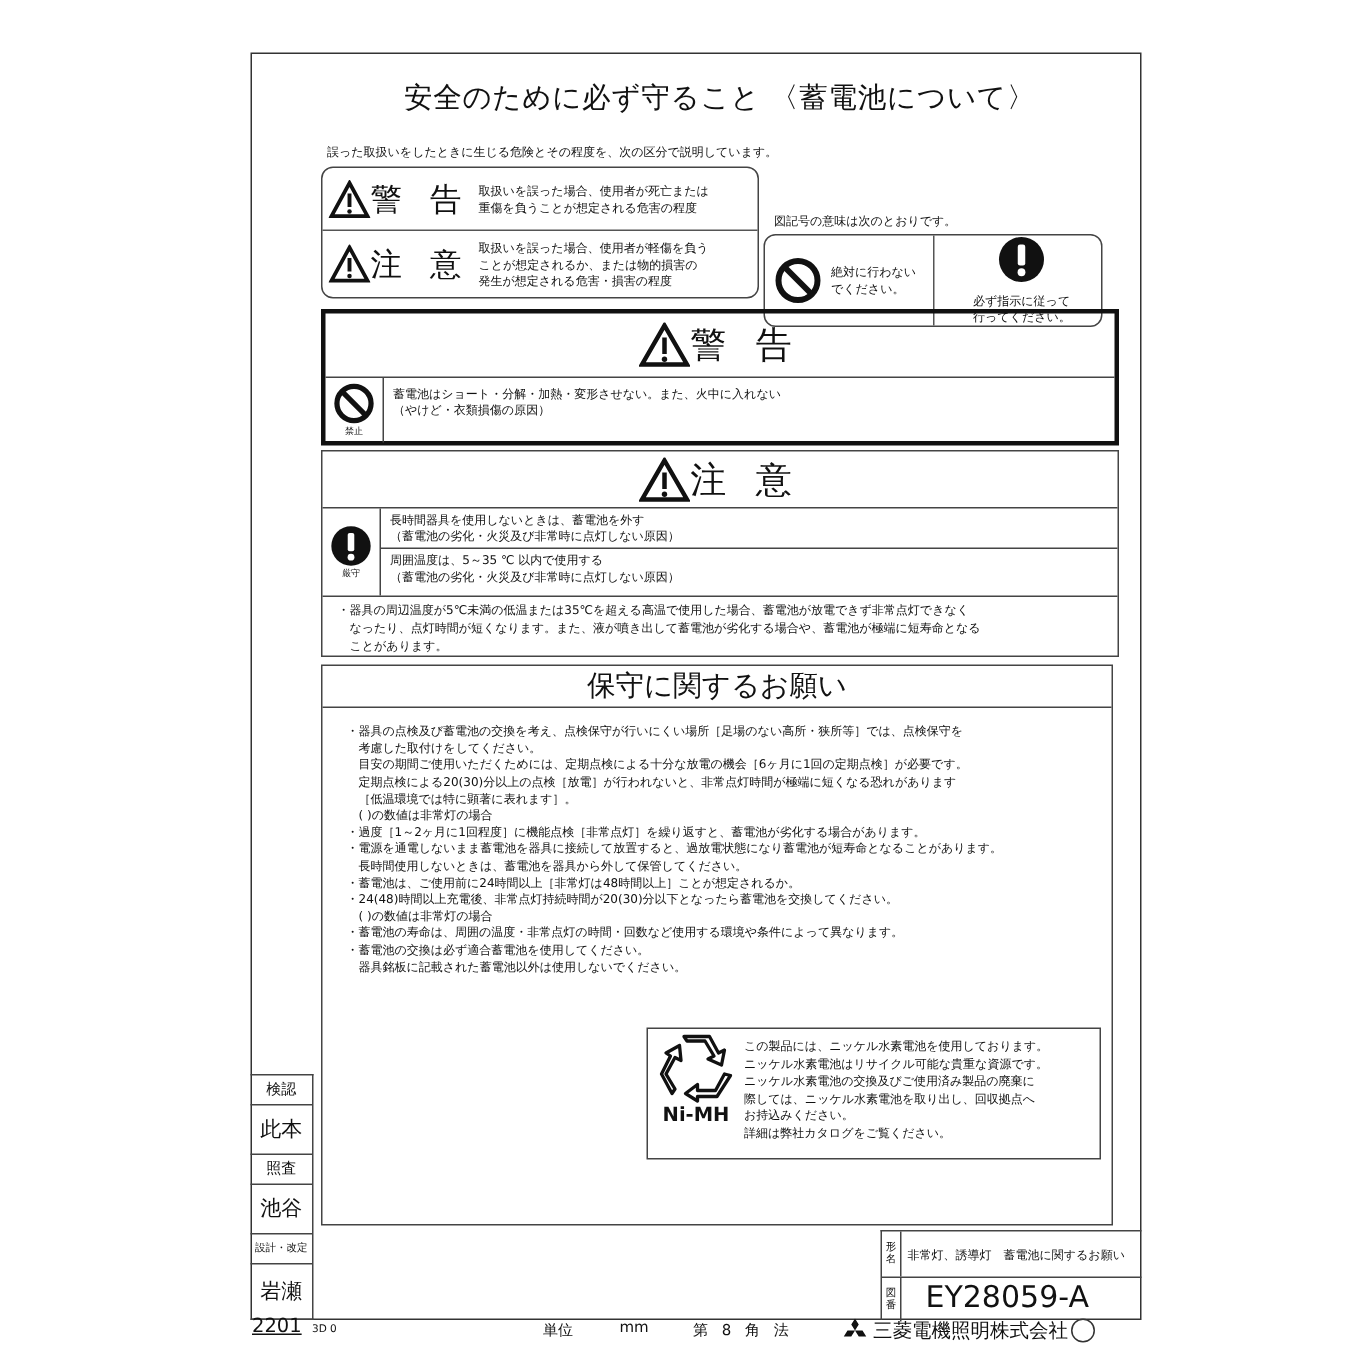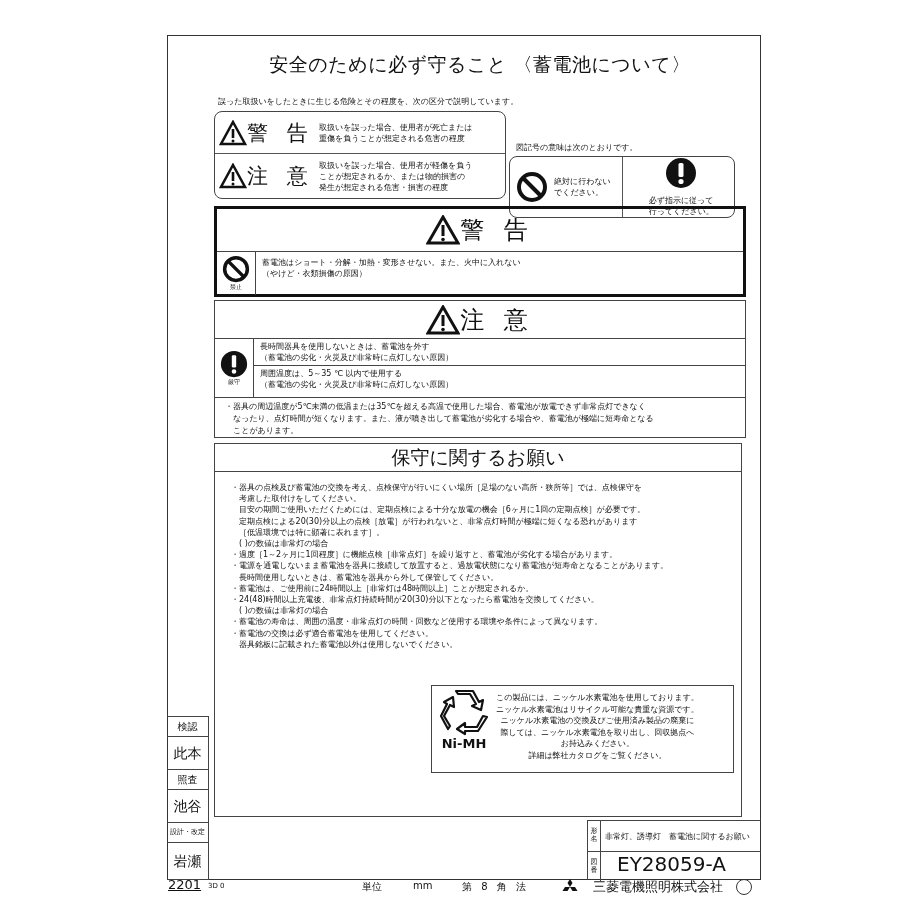--- a/index.html
+++ b/index.html
@@ -24,21 +24,21 @@
   .icon-col { width:38px; border-right:1px solid #444; display:flex; flex-direction:column; align-items:center; justify-content:center; font-size:6px; }
   .row-text { font-size:8px; line-height:11px; padding:5px 6px; }
   .caution-panel { left:214px; top:300px; width:532px; height:138px; border:1.3px solid #444; box-sizing:border-box; }
   .caution-panel .panel-head { height:37px; }
   .maint-panel { left:214px; top:443px; width:528px; height:374px; border:1.3px solid #444; box-sizing:border-box; }
   .maint-head { height:27px; border-bottom:1px solid #444; text-align:center; font-size:19px; line-height:27px; }
   .maint-list { padding:10px 0 0 16px; font-size:8px; line-height:11.2px; }
   .maint-list div { white-space:nowrap; }
   .nimh-box { left:431px; top:685px; width:303px; height:88px; border:1.3px solid #444; box-sizing:border-box; display:flex; }
   .nimh-logo { width:64px; display:flex; flex-direction:column; align-items:center; justify-content:flex-start; }
-  .nimh-text { font-size:8px; line-height:11.5px; padding-top:6px;text-align:center; }
+  .nimh-text { font-size:8px; line-height:11.5px; padding-top:6px; }
   .stamp-col { left:167px; top:716px; width:42px; border:1px solid #444; border-left:none; box-sizing:border-box; }
   .stamp-col div { border-bottom:1px solid #444; text-align:center; }
   .s-label { font-size:10px; height:19px; line-height:19px; }
   .s-name { font-size:14px; height:32px; line-height:32px; }
   .s-label.small { font-size:7px; }
   .tb { left:587px; top:820px; width:174px; height:60px; border-top:1.3px solid #444; border-left:1.3px solid #444; box-sizing:border-box; }
   .tb-row { display:flex; border-bottom:1px solid #444; }
   .tb-key { width:12px; border-right:1px solid #444; font-size:7px; line-height:8px; text-align:center; }
   .tb-val1 { font-size:8px; padding:0 4px; display:flex; align-items:center; }
   .tb-val2 { font-size:20px; padding-left:16px; }
@@ -229,19 +229,19 @@
     <div class="tb-key" style="padding-top:6px">図番</div>
     <div class="tb-val2">EY28059-A</div>
   </div>
 </div>
 
 <div class="abs footer" style="left:168px;font-size:13px;text-decoration:underline;top:877px">2201</div>
 <div class="abs footer" style="left:208px;font-size:7px;top:882px">3D 0</div>
 <div class="abs footer" style="left:362px">単位</div>
 <div class="abs footer" style="left:413px">mm</div>
 <div class="abs footer" style="left:462px;letter-spacing:3px">第 8 角 法</div>
-<div class="abs footer" style="left:560px;top:878px;display:flex;align-items:center;gap:13px;font-size:13px">
+<div class="abs footer" style="left:560px;top:878px;display:flex;align-items:center;gap:2px;font-size:13px">
   <svg width="20" height="16" viewBox="0 0 20 16">
       <path d="M10 0 L12.5 4 L10 8 L7.5 4 Z M10 8 L7.5 12 L2.5 12 L5 8 Z M10 8 L15 8 L17.5 12 L12.5 12 Z" fill="#111"></path>
     </svg>
   <span>三菱電機照明株式会社</span>
   <span style="display:inline-block;width:14px;height:14px;border:1.2px solid #333;border-radius:50%"></span>
 </div>
 
 </body></html>

